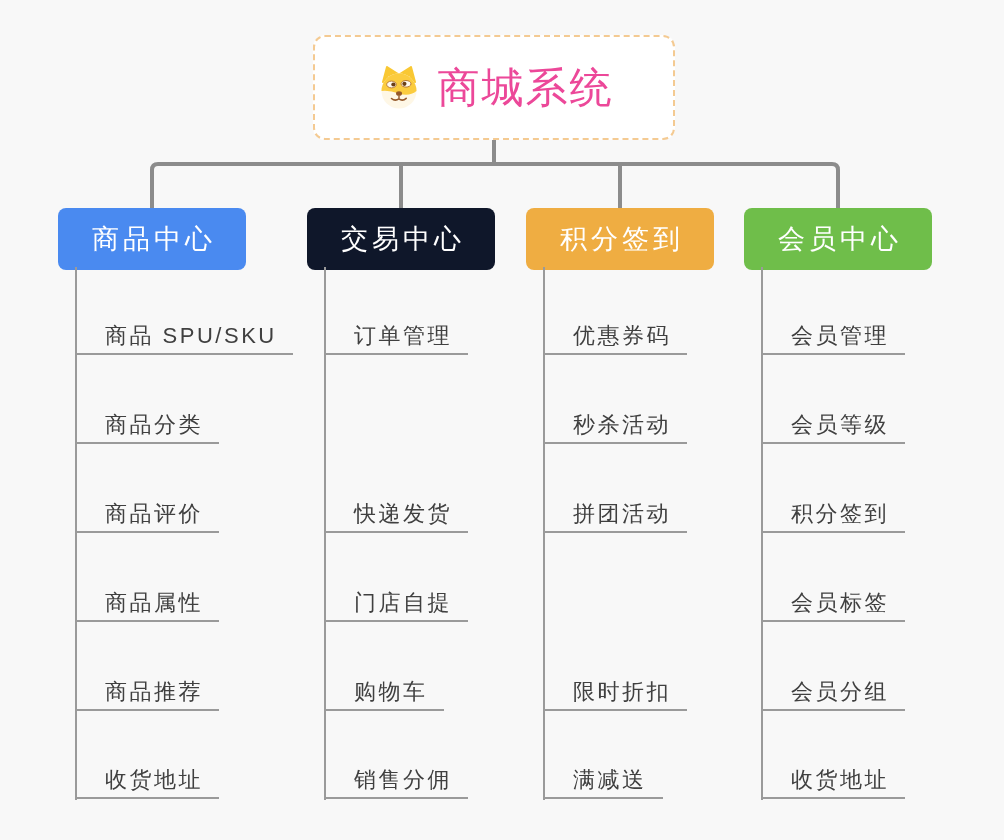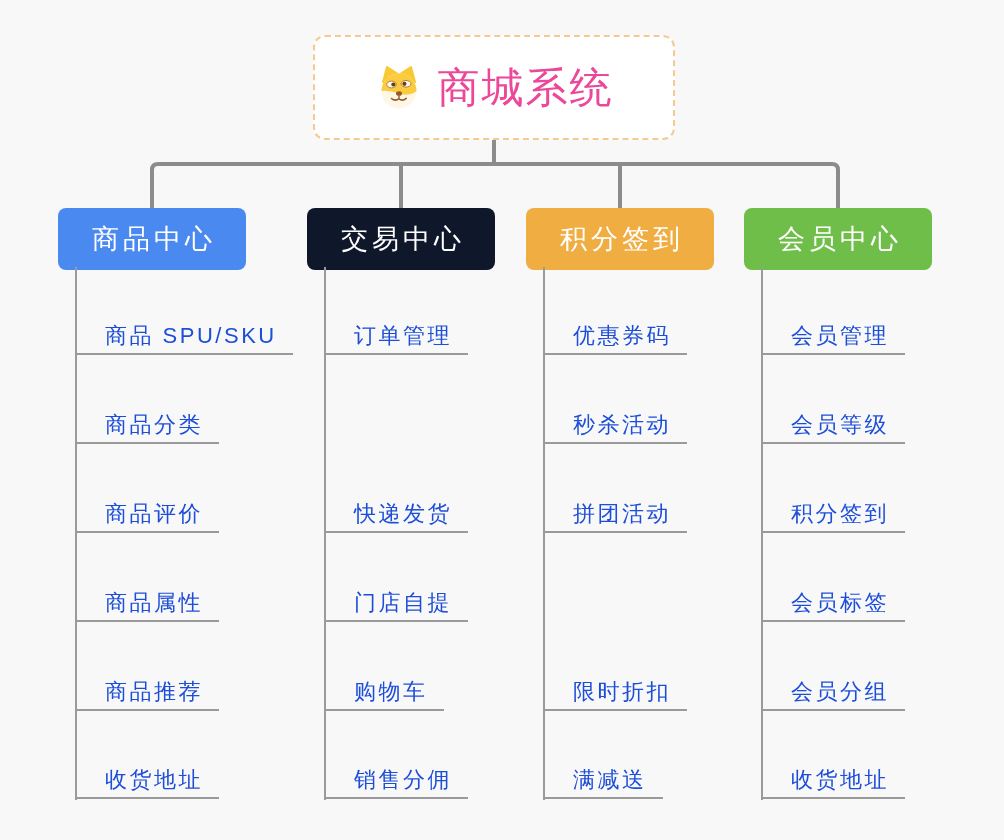--- a/index.html
+++ b/index.html
@@ -15,21 +15,21 @@
   .root-title{font-size:42px;letter-spacing:2px;color:#ec4899;font-weight:500;white-space:nowrap;}
 
   .branch{position:absolute;top:208px;width:260px;z-index:1;}
   .bbox{width:188px;height:62px;border-radius:8px;display:flex;align-items:center;justify-content:center;font-family:Liberation Serif, serif;}
   .blabel{font-size:27px;color:#FFFFFF;font-weight:500;letter-spacing:4px;padding-left:4px;white-space:nowrap;}
 
   .spine{position:absolute;left:17px;top:59px;width:2px;height:533px;background:#9A9A9A;}
 
   .leaf{position:absolute;left:17px;height:34px;line-height:34px;width:max-content;
         padding:0 16px 0 30px;border-bottom:2px solid #9A9A9A;
-        font-size:22px;letter-spacing:2.5px;color:#1d4ed8;white-space:nowrap;cursor:default;}
+        font-size:22px;letter-spacing:2.5px;color:#404040;white-space:nowrap;cursor:default;}
   .r0{top:111px}.r1{top:200px}.r2{top:289px}.r3{top:378px}.r4{top:467px}.r5{top:555px}
 
   .b0{left:58px}.b1{left:307px}.b2{left:526px}.b3{left:744px}
 </style>
 </head>
 <body>
 
 <div class="canvas">
 
   <svg class="connectors" width="1004" height="840">

